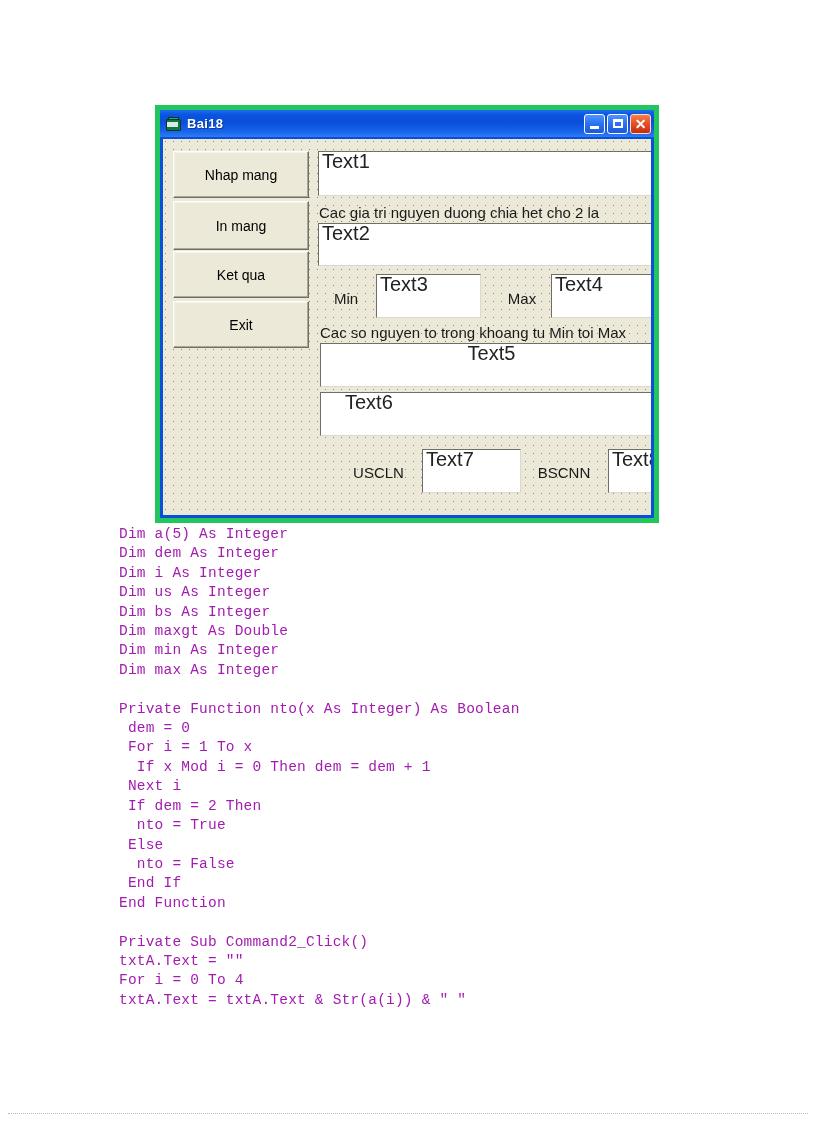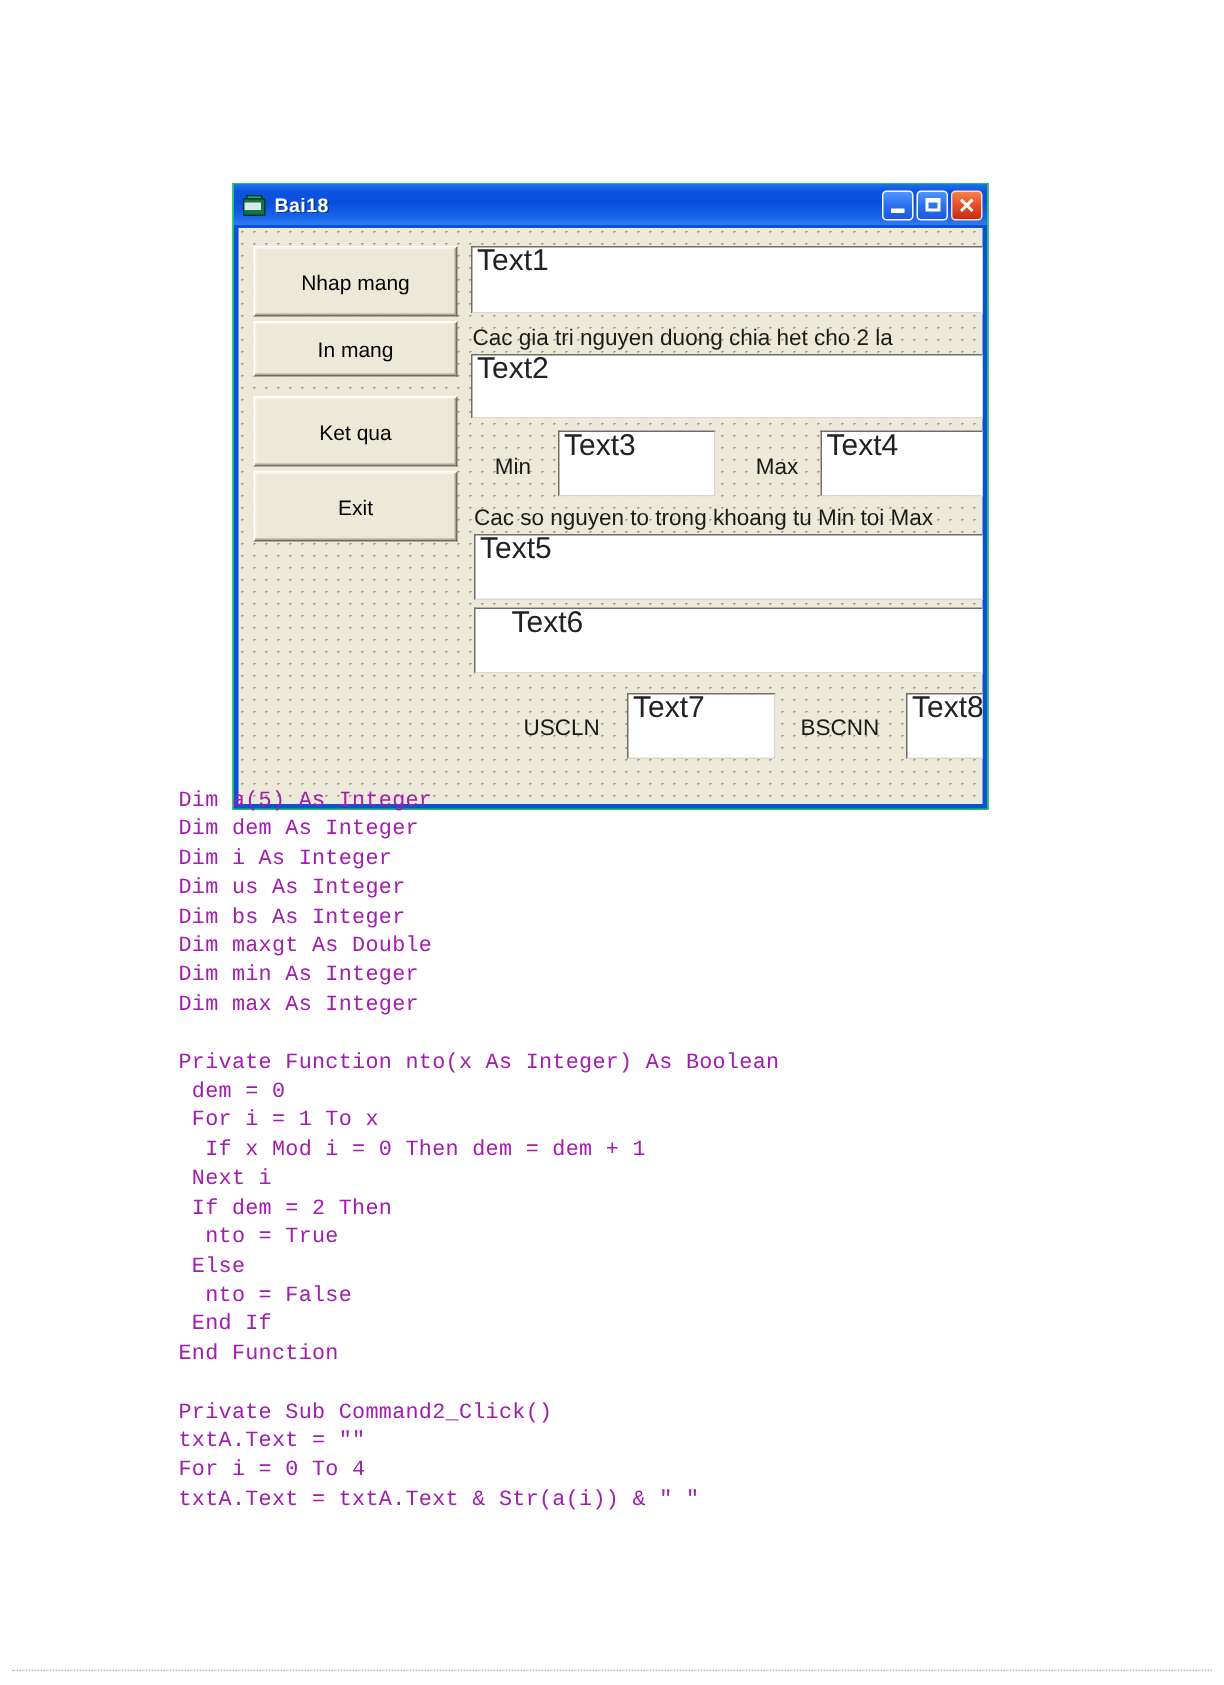--- a/index.html
+++ b/index.html
@@ -4,23 +4,23 @@
 <style>
   html,body{margin:0;padding:0;}
   body{
     width:816px;height:1123px;background:#ffffff;
     font-family:"Liberation Sans",sans-serif;
     position:relative;overflow:hidden;
   }
 
   
   #vb-window{
-    position:absolute;left:155px;top:122px;width:504px;height:418px;
+    position:absolute;left:155px;top:105px;width:504px;height:418px;
     background:#0a50d8;
-    border:1px solid #22c55e;
+    border:5px solid #22c55e;
     box-sizing:border-box;
     padding:0;
   }
   #vb-titlebar{
     height:27px;width:100%;
     background:linear-gradient(to bottom,#1e6ef0 0%,#0a54e0 18%,#0a4fdb 45%,#1663ea 78%,#2f7bf5 100%);
     display:flex;align-items:center;
     box-sizing:border-box;
     padding:0 3px 0 6px;
     position:relative;
@@ -154,21 +154,21 @@
         <span class="tb-glyph-close">✕</span>
       </span>
     </span>
   </div>
 
   <div id="vb-client">
 
     <div class="vb-btn" style="left:10px;top:12px;width:136px;height:47px;">
       <span>Nhap mang</span>
     </div>
-    <div class="vb-btn" style="left:10px;top:62px;width:136px;height:37px;">
+    <div class="vb-btn" style="left:10px;top:62px;width:136px;height:49px;">
       <span>In mang</span>
     </div>
     <div class="vb-btn" style="left:10px;top:112px;width:136px;height:47px;">
       <span>Ket qua</span>
     </div>
     <div class="vb-btn" style="left:10px;top:162px;width:136px;height:47px;">
       <span>Exit</span>
     </div>
 
     <div class="vb-text" style="left:155px;top:12px;width:342px;height:45px;">Text1</div>
@@ -178,21 +178,21 @@
     <div class="vb-text" style="left:155px;top:84px;width:342px;height:43px;">Text2</div>
 
     <div class="vb-label right" style="left:160px;top:151px;width:46px;">Min</div>
     <div class="vb-text" style="left:213px;top:135px;width:105px;height:44px;">Text3</div>
 
     <div class="vb-label right" style="left:336px;top:151px;width:46px;">Max</div>
     <div class="vb-text" style="left:388px;top:135px;width:109px;height:44px;">Text4</div>
 
     <div class="vb-label" style="left:157px;top:185px;">Cac so nguyen to trong khoang tu Min toi Max</div>
 
-    <div class="vb-text" style="left:157px;top:204px;width:340px;height:44px;">Text5</div>
+    <div class="vb-text" style="left:157px;top:204px;width:340px;height:44px;text-align:center;">Text5</div>
 
     <div class="vb-label right" style="left:190px;top:255px;width:70px;">Max !</div>
     <div class="vb-text" style="left:157px;top:253px;width:340px;height:44px;padding-left:24px;">Text6</div>
 
     <div class="vb-label right" style="left:178px;top:325px;width:75px;">USCLN</div>
     <div class="vb-text" style="left:259px;top:310px;width:99px;height:44px;">Text7</div>
 
     <div class="vb-label right" style="left:363px;top:325px;width:76px;">BSCNN</div>
     <div class="vb-text" style="left:445px;top:310px;width:55px;height:44px;">Text8</div>
 

